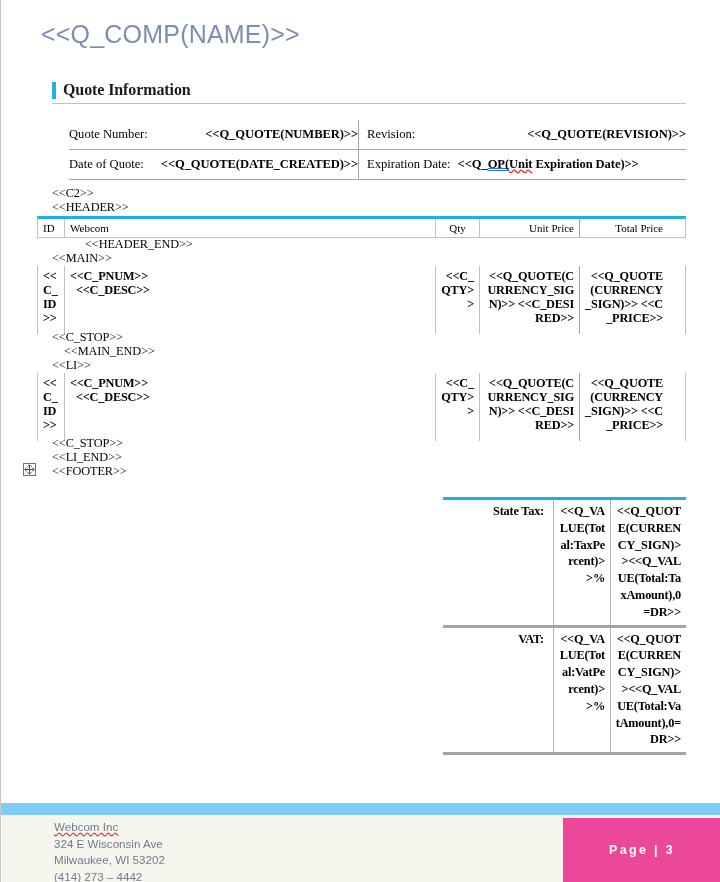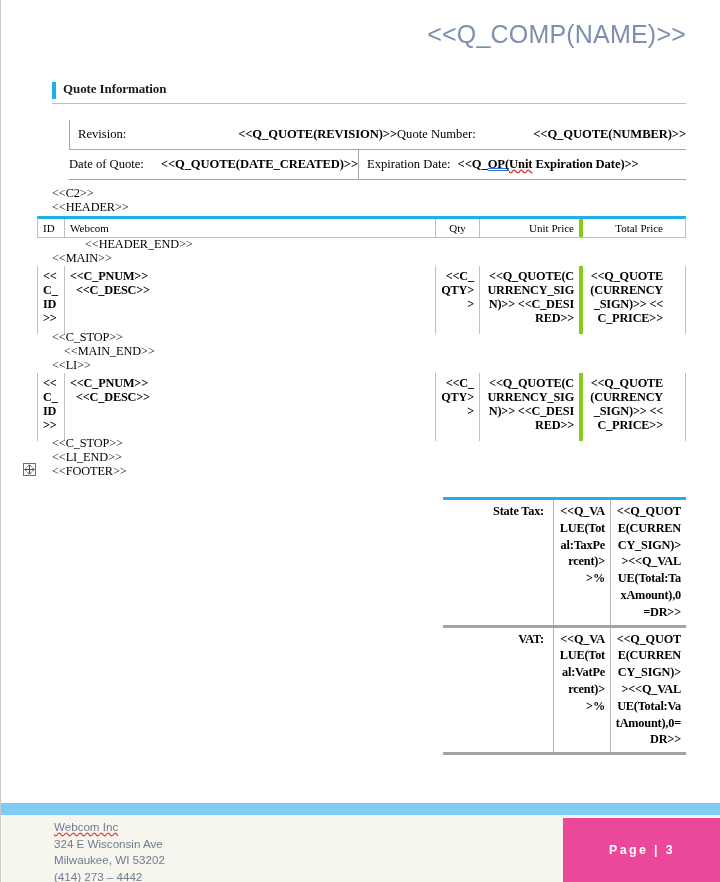--- a/index.html
+++ b/index.html
@@ -23,21 +23,20 @@
     background: #ffffff;
     box-sizing: border-box;
     border-left: 1px solid #c9c9c9;
   }
 
   
   .doc-title {
     position: absolute;
     left: 40px; top: 20px;
     width: 645px;
-    text-align: right;
     font-family: "Liberation Sans", sans-serif;
     font-size: 25px;
     font-weight: 400;
     color: #7d8eb0;
     letter-spacing: 0.2px;
     white-space: nowrap;
   }
 
   
   .section-head {
@@ -50,21 +49,21 @@
   }
   .section-head .accent {
     position: absolute;
     left: 0px; top: 0px;
     width: 4px; height: 17px;
     background: #1fb0ec;
   }
   .section-head .label {
     position: absolute;
     left: 11px; top: -1px;
-    font-size: 13px;
+    font-size: 16px;
     font-weight: bold;
     color: #1a1a1a;
     letter-spacing: -0.1px;
     white-space: nowrap;
   }
 
   
   .qi {
     position: absolute;
     left: 68px; top: 120px;
@@ -142,21 +141,21 @@
     font-size: 11px;
     display: flex;
     align-items: center;
     padding: 0 5px;
     color: #000;
   }
   .col-id    { width: 26px; }
   .col-prod  { width: 371px; border-left: 1px solid #c0c0c0; }
   .col-qty   { width: 44px;  border-left: 1px solid #c0c0c0; justify-content: center; }
   .col-unit  { width: 100px; border-left: 1px solid #c0c0c0; justify-content: flex-end; }
-  .col-total { width: 89px; border-left: 4px solid #84cc16; justify-content: flex-end; }
+  .col-total { width: 89px; border-left: 1px solid #84cc16; justify-content: flex-end; }
 
   .prod-row {
     position: absolute;
     left: 36px;
     width: 649px;
     box-sizing: border-box;
     display: flex;
     border-left: 1px solid #c0c0c0;
     border-right: 1px solid #c0c0c0;
     height: 68px;
@@ -259,27 +258,27 @@
   <div class="doc-title">&lt;&lt;Q_COMP(NAME)&gt;&gt;</div>
 
   <div class="section-head">
     <span class="accent"></span>
     <span class="label">Quote Information</span>
   </div>
 
   <div class="qi">
 
     <div class="qi-row">
+      <div class="qi-cell qi-c1">
+        <span class="qi-lbl">Quote Number:</span>
+        <span class="qi-val">&lt;&lt;Q_QUOTE(NUMBER)&gt;&gt;</span>
+      </div>
       <div class="qi-cell qi-c2 left-div">
         <span class="qi-lbl">Revision:</span>
         <span class="qi-val">&lt;&lt;Q_QUOTE(REVISION)&gt;&gt;</span>
-      </div>
-      <div class="qi-cell qi-c1">
-        <span class="qi-lbl">Quote Number:</span>
-        <span class="qi-val">&lt;&lt;Q_QUOTE(NUMBER)&gt;&gt;</span>
       </div>
     </div>
 
     <div class="qi-row">
       <div class="qi-cell qi-c1">
         <span class="qi-lbl">Date of Quote:</span>
         <span class="qi-val">&lt;&lt;Q_QUOTE(DATE_CREATED)&gt;&gt;</span>
       </div>
       <div class="qi-cell qi-c2 left-div">
         <span class="qi-lbl">Expiration Date:</span>

